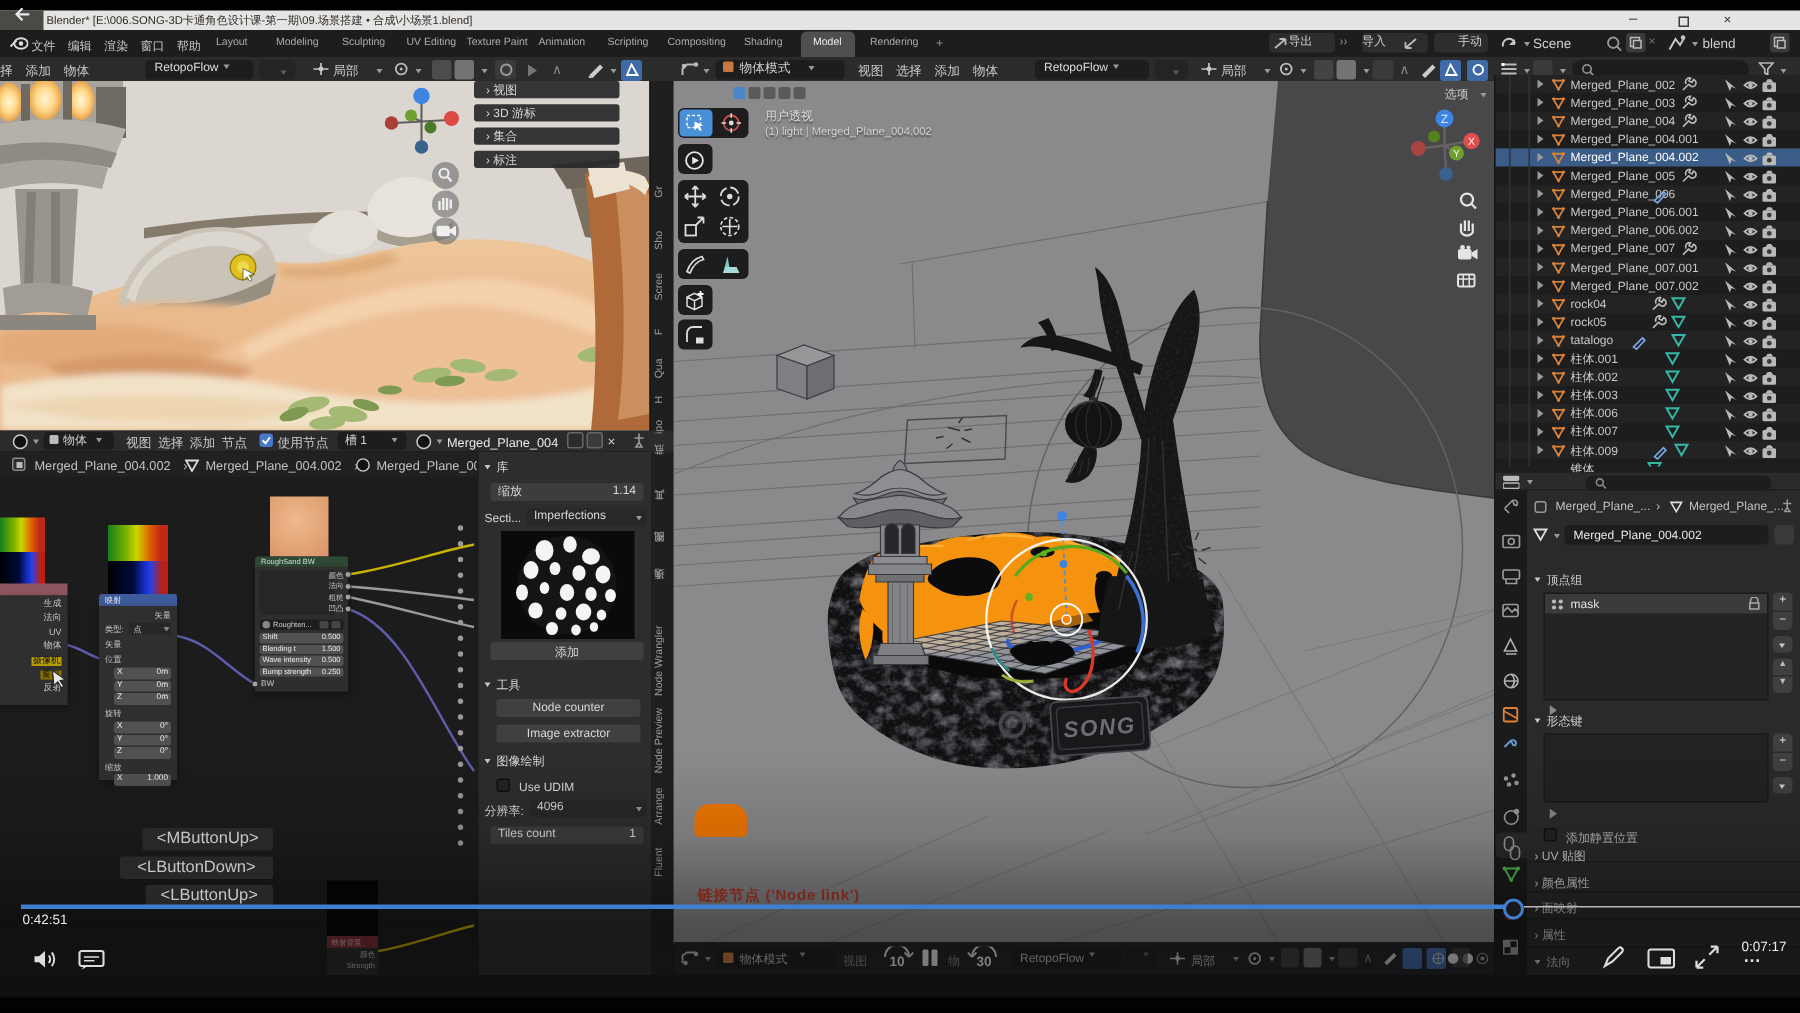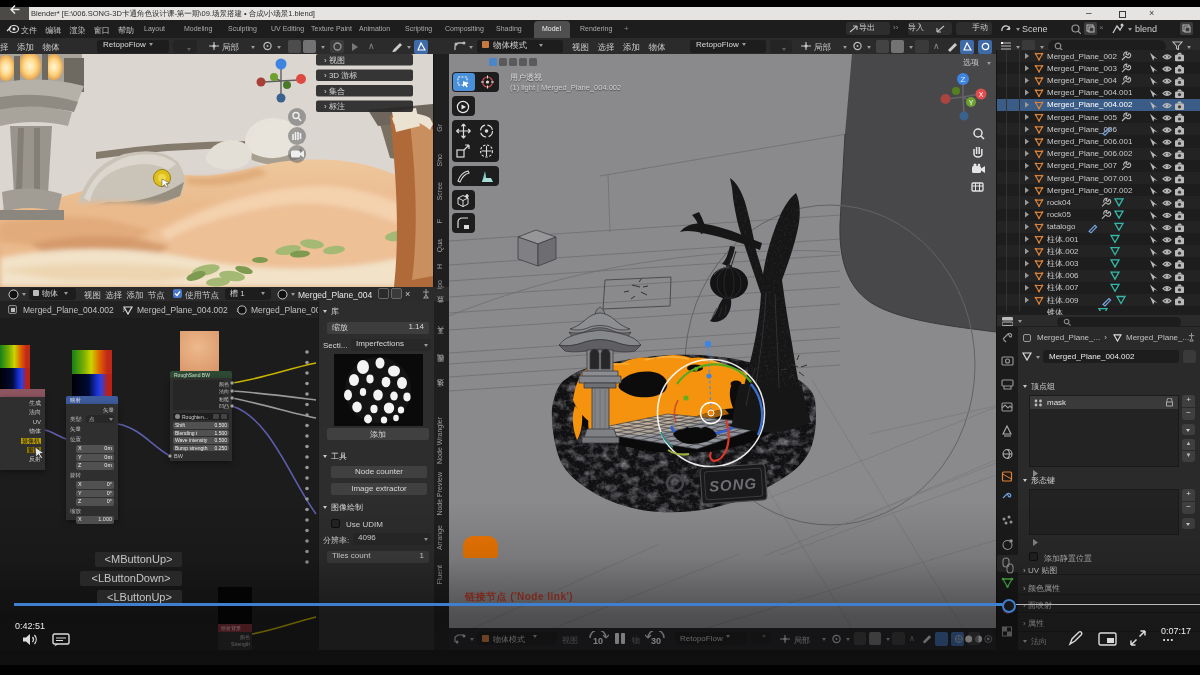--- a/index.html
+++ b/index.html
@@ -1070,21 +1070,21 @@
 <div class="a" style="left:0;top:665px;width:1200px;height:10px;background:#020202"></div>
 
 <div class="a" id="ovl" style="left:0;top:0;width:1200px;height:675px;pointer-events:none">
 <div class="a" style="left:0;top:500px;width:1200px;height:165px;background:linear-gradient(180deg,rgba(0,0,0,0) 0%,rgba(0,0,0,.12) 35%,rgba(0,0,0,.42) 70%,rgba(10,10,12,.55) 100%)"></div>
 <div class="a" style="left:95px;top:552px;width:87px;height:15px;background:rgba(42,42,42,.9);border-radius:2px;color:#c6c6c6;font-size:11px;text-align:center;line-height:15px">&lt;MButtonUp&gt;</div>
 <div class="a" style="left:80px;top:571px;width:102px;height:15px;background:rgba(42,42,42,.9);border-radius:2px;color:#c6c6c6;font-size:11px;text-align:center;line-height:15px">&lt;LButtonDown&gt;</div>
 <div class="a" style="left:97px;top:590px;width:85px;height:15px;background:rgba(42,42,42,.9);border-radius:2px;color:#c6c6c6;font-size:11px;text-align:center;line-height:15px">&lt;LButtonUp&gt;</div>
 <div class="a" style="left:14px;top:603px;width:989px;height:2.6px;background:#3f7fd0"></div>
 <div class="a" style="left:1016px;top:604px;width:184px;height:1.2px;background:#b9b9bd"></div>
 <div class="a" style="left:1002px;top:598.5px;width:14px;height:14px;border:2.6px solid #3f7fd0;border-radius:50%;background:#17171c"></div>
-<div class="tx" style="left:15px;top:621px;font-size:9px;color:#ececec">0:42:51</div>
+<div class="tx" style="left:15px;top:608px;font-size:9px;color:#ececec">0:42:51</div>
 <div class="tx" style="left:1161px;top:626px;font-size:9px;color:#ececec">0:07:17</div>
 <svg class="a" style="left:22px;top:632px" width="17" height="15" viewBox="0 0 17 15">
         <path d="M1,5.5 h3 l4,-3.5 v11 l-4,-3.5 h-3z" fill="#dcdcdc"></path>
         <path d="M10.5,5 a4,4 0 0 1 0,5 M12.5,3 a7,7 0 0 1 0,9" stroke="#dcdcdc" stroke-width="1.3" fill="none"></path>
       </svg>
 <svg class="a" style="left:52px;top:633px" width="18" height="14" viewBox="0 0 18 14">
         <rect x="1" y="1" width="16" height="10" rx="1.5" fill="none" stroke="#dcdcdc" stroke-width="1.4"></rect>
         <path d="M4,11 l-1.5,2.5 4,-2.5" fill="#dcdcdc"></path>
         <path d="M4,5 h10 M4,7.5 h7" stroke="#dcdcdc" stroke-width="1"></path>
       </svg>

